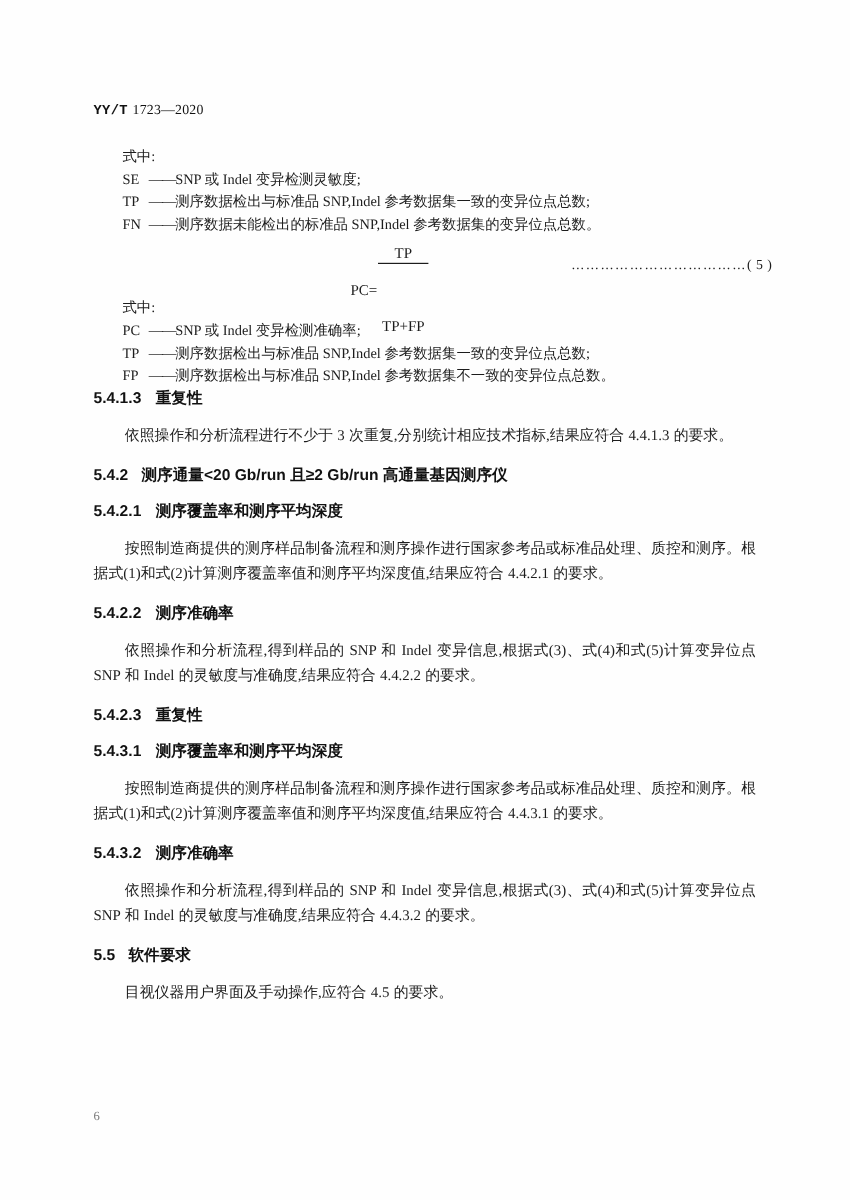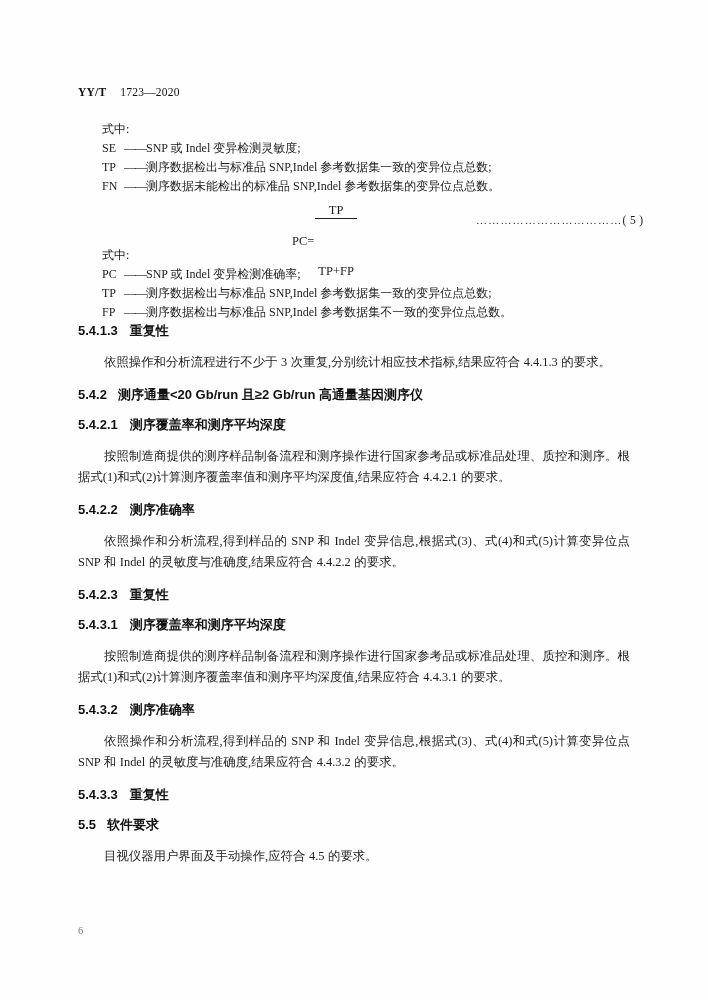--- a/index.html
+++ b/index.html
@@ -32,25 +32,25 @@
   
   .running-header {
     font-size: 11.5px;
     letter-spacing: 0.2px;
     color: #111;
     margin-bottom: 22px;
     white-space: nowrap;
   }
   .running-header .std-code {
     font-weight: bold;
-    font-family: Liberation Serif, serif;
+    font-family: Liberation Mono, monospace;
   }
   .running-header .std-num {
     font-weight: normal;
-    margin-left: 14px;
+    margin-left: 4px;
   }
   
   .indent-block {
     margin-left: 24px;
   }
   .where-label {
     font-size: 12px;
     line-height: 19px;
     font-family: "Liberation Serif", "DejaVu Serif", serif;
   }
@@ -226,23 +226,20 @@
     <div class="heading level3">
       <span class="num">5.4.3.1</span><span>测序覆盖率和测序平均深度</span>
     </div>
     <p class="body">按照制造商提供的测序样品制备流程和测序操作进行国家参考品或标准品处理、质控和测序。根据式(1)和式(2)计算测序覆盖率值和测序平均深度值,结果应符合 4.4.3.1 的要求。</p>
 
     <div class="heading level3">
       <span class="num">5.4.3.2</span><span>测序准确率</span>
     </div>
     <p class="body">依照操作和分析流程,得到样品的 SNP 和 Indel 变异信息,根据式(3)、式(4)和式(5)计算变异位点 SNP 和 Indel 的灵敏度与准确度,结果应符合 4.4.3.2 的要求。</p>
 
-    <div class="heading level3">
-      <span class="num">5.4.3.3</span><span>重复性</span>
-    </div>
 
     <div class="heading level2">
       <span class="num">5.5</span><span>软件要求</span>
     </div>
     <p class="body">目视仪器用户界面及手动操作,应符合 4.5 的要求。</p>
 
   </div>
 
   <div class="page-number">6</div>
 

